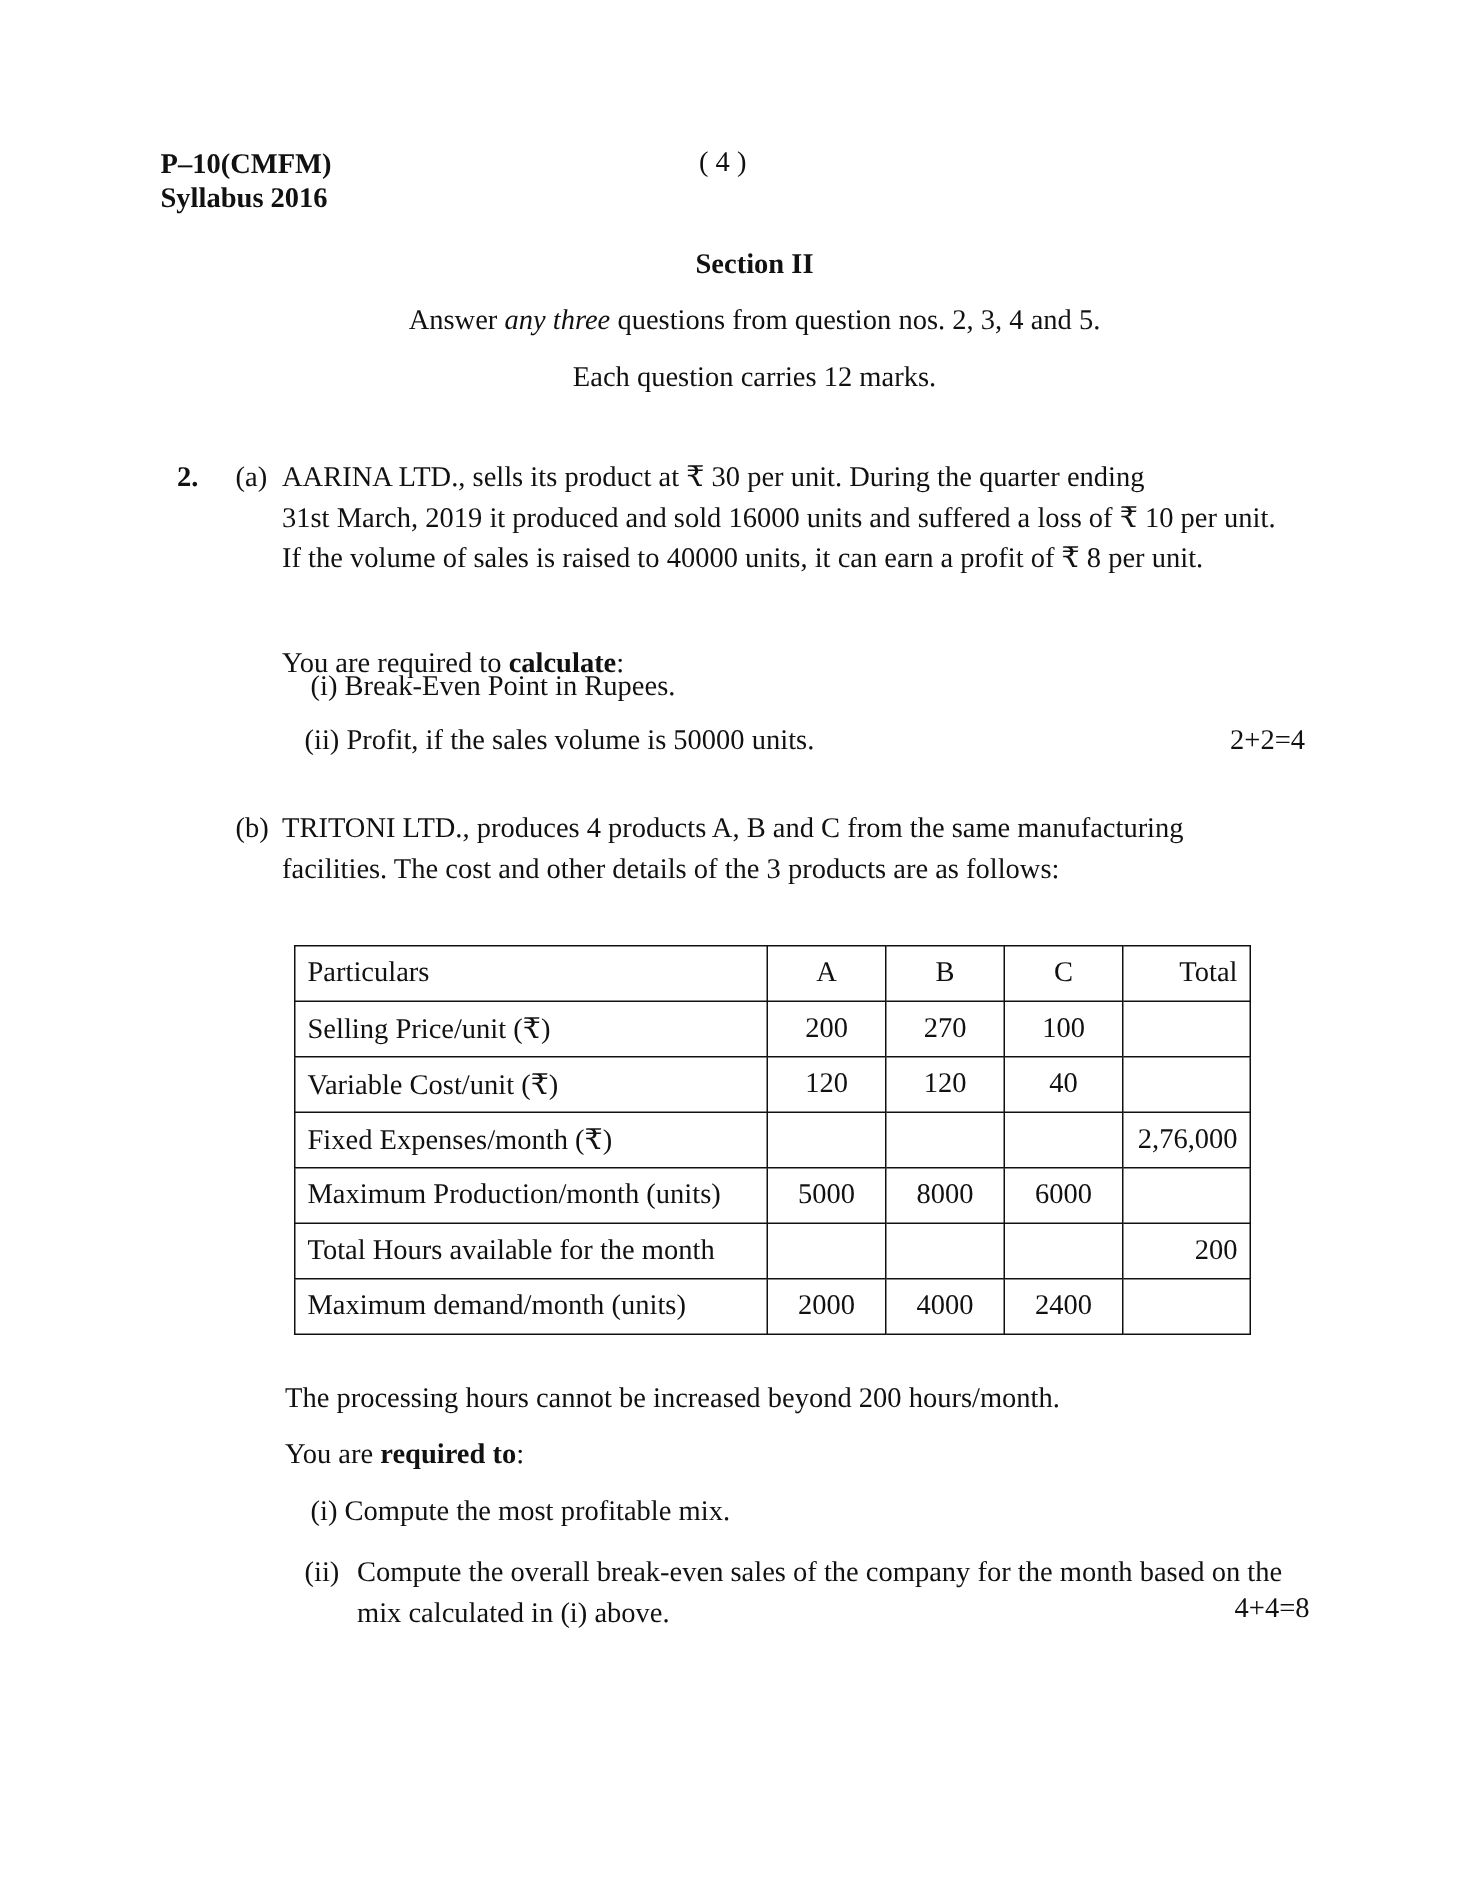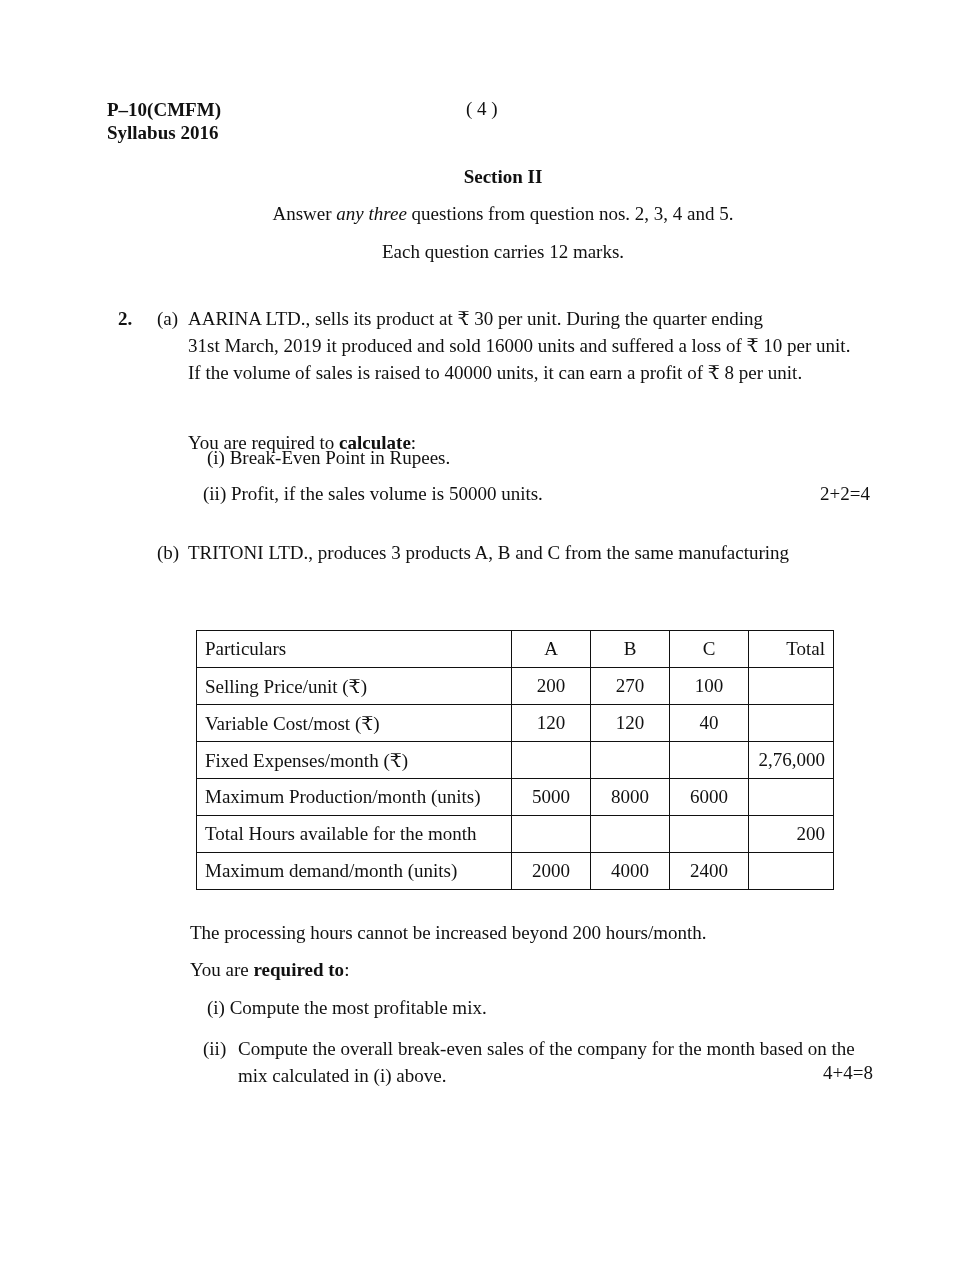--- a/index.html
+++ b/index.html
@@ -76,41 +76,42 @@
 
 <div class="abs item ai1">
   <span>(i)</span>&nbsp;<span>Break-Even Point in Rupees.</span>
 </div>
 <div class="abs item ai2">
   <span>(ii)</span>&nbsp;<span>Profit, if the sales volume is 50000 units.</span>
 </div>
 <div class="abs mk1">2+2=4</div>
 
 <div class="abs para p2b">
-  <span class="lbl">(b)</span><span>TRITONI LTD., produces 3 products A, B and C from the same manufacturing</span><br>
+  <span class="lbl">(b)</span><span>TRITONI LTD., produces 4 products A, B and C from the same manufacturing</span><br>
+  <span style="padding-left:31px">facilities. The cost and other details of the 3 products are as follows:</span>
 </div>
 
 <table class="cost">
   <tbody>
       <tr>
     <td class="c0">Particulars</td>
     <td class="c1">A</td>
     <td class="c2">B</td>
     <td class="c3">C</td>
     <td class="c4">Total</td>
   </tr>
   <tr>
     <td class="c0">Selling Price/unit (₹)</td>
     <td class="c1">200</td>
     <td class="c2">270</td>
     <td class="c3">100</td>
     <td class="c4"></td>
   </tr>
   <tr>
-    <td class="c0">Variable Cost/most (₹)</td>
+    <td class="c0">Variable Cost/unit (₹)</td>
     <td class="c1">120</td>
     <td class="c2">120</td>
     <td class="c3">40</td>
     <td class="c4"></td>
   </tr>
   <tr>
     <td class="c0">Fixed Expenses/month  (₹)</td>
     <td class="c1"></td>
     <td class="c2"></td>
     <td class="c3"></td>

